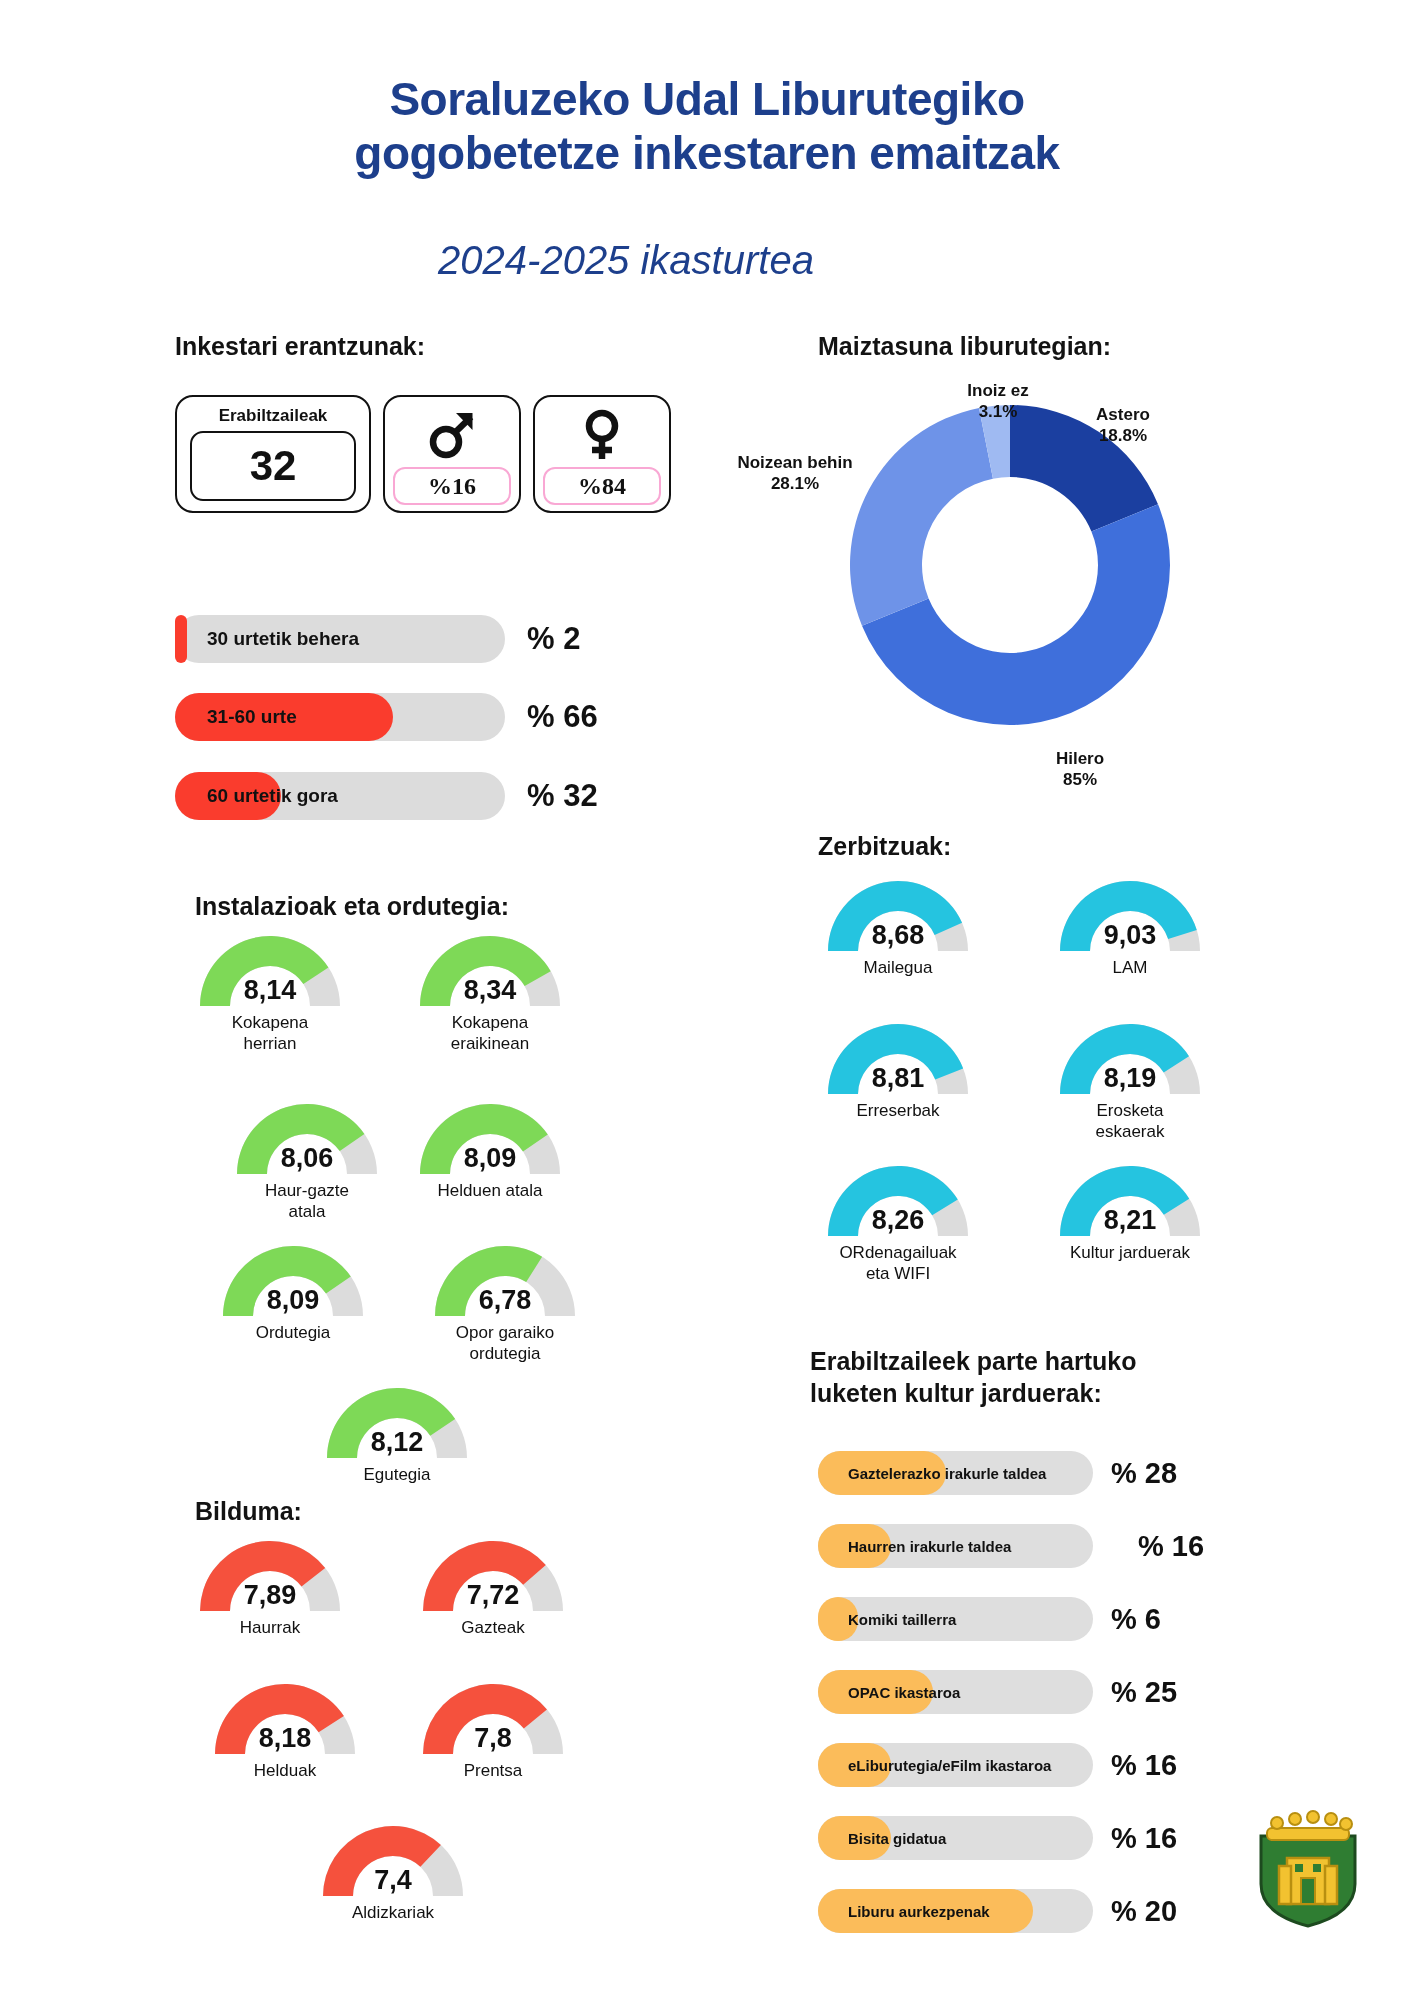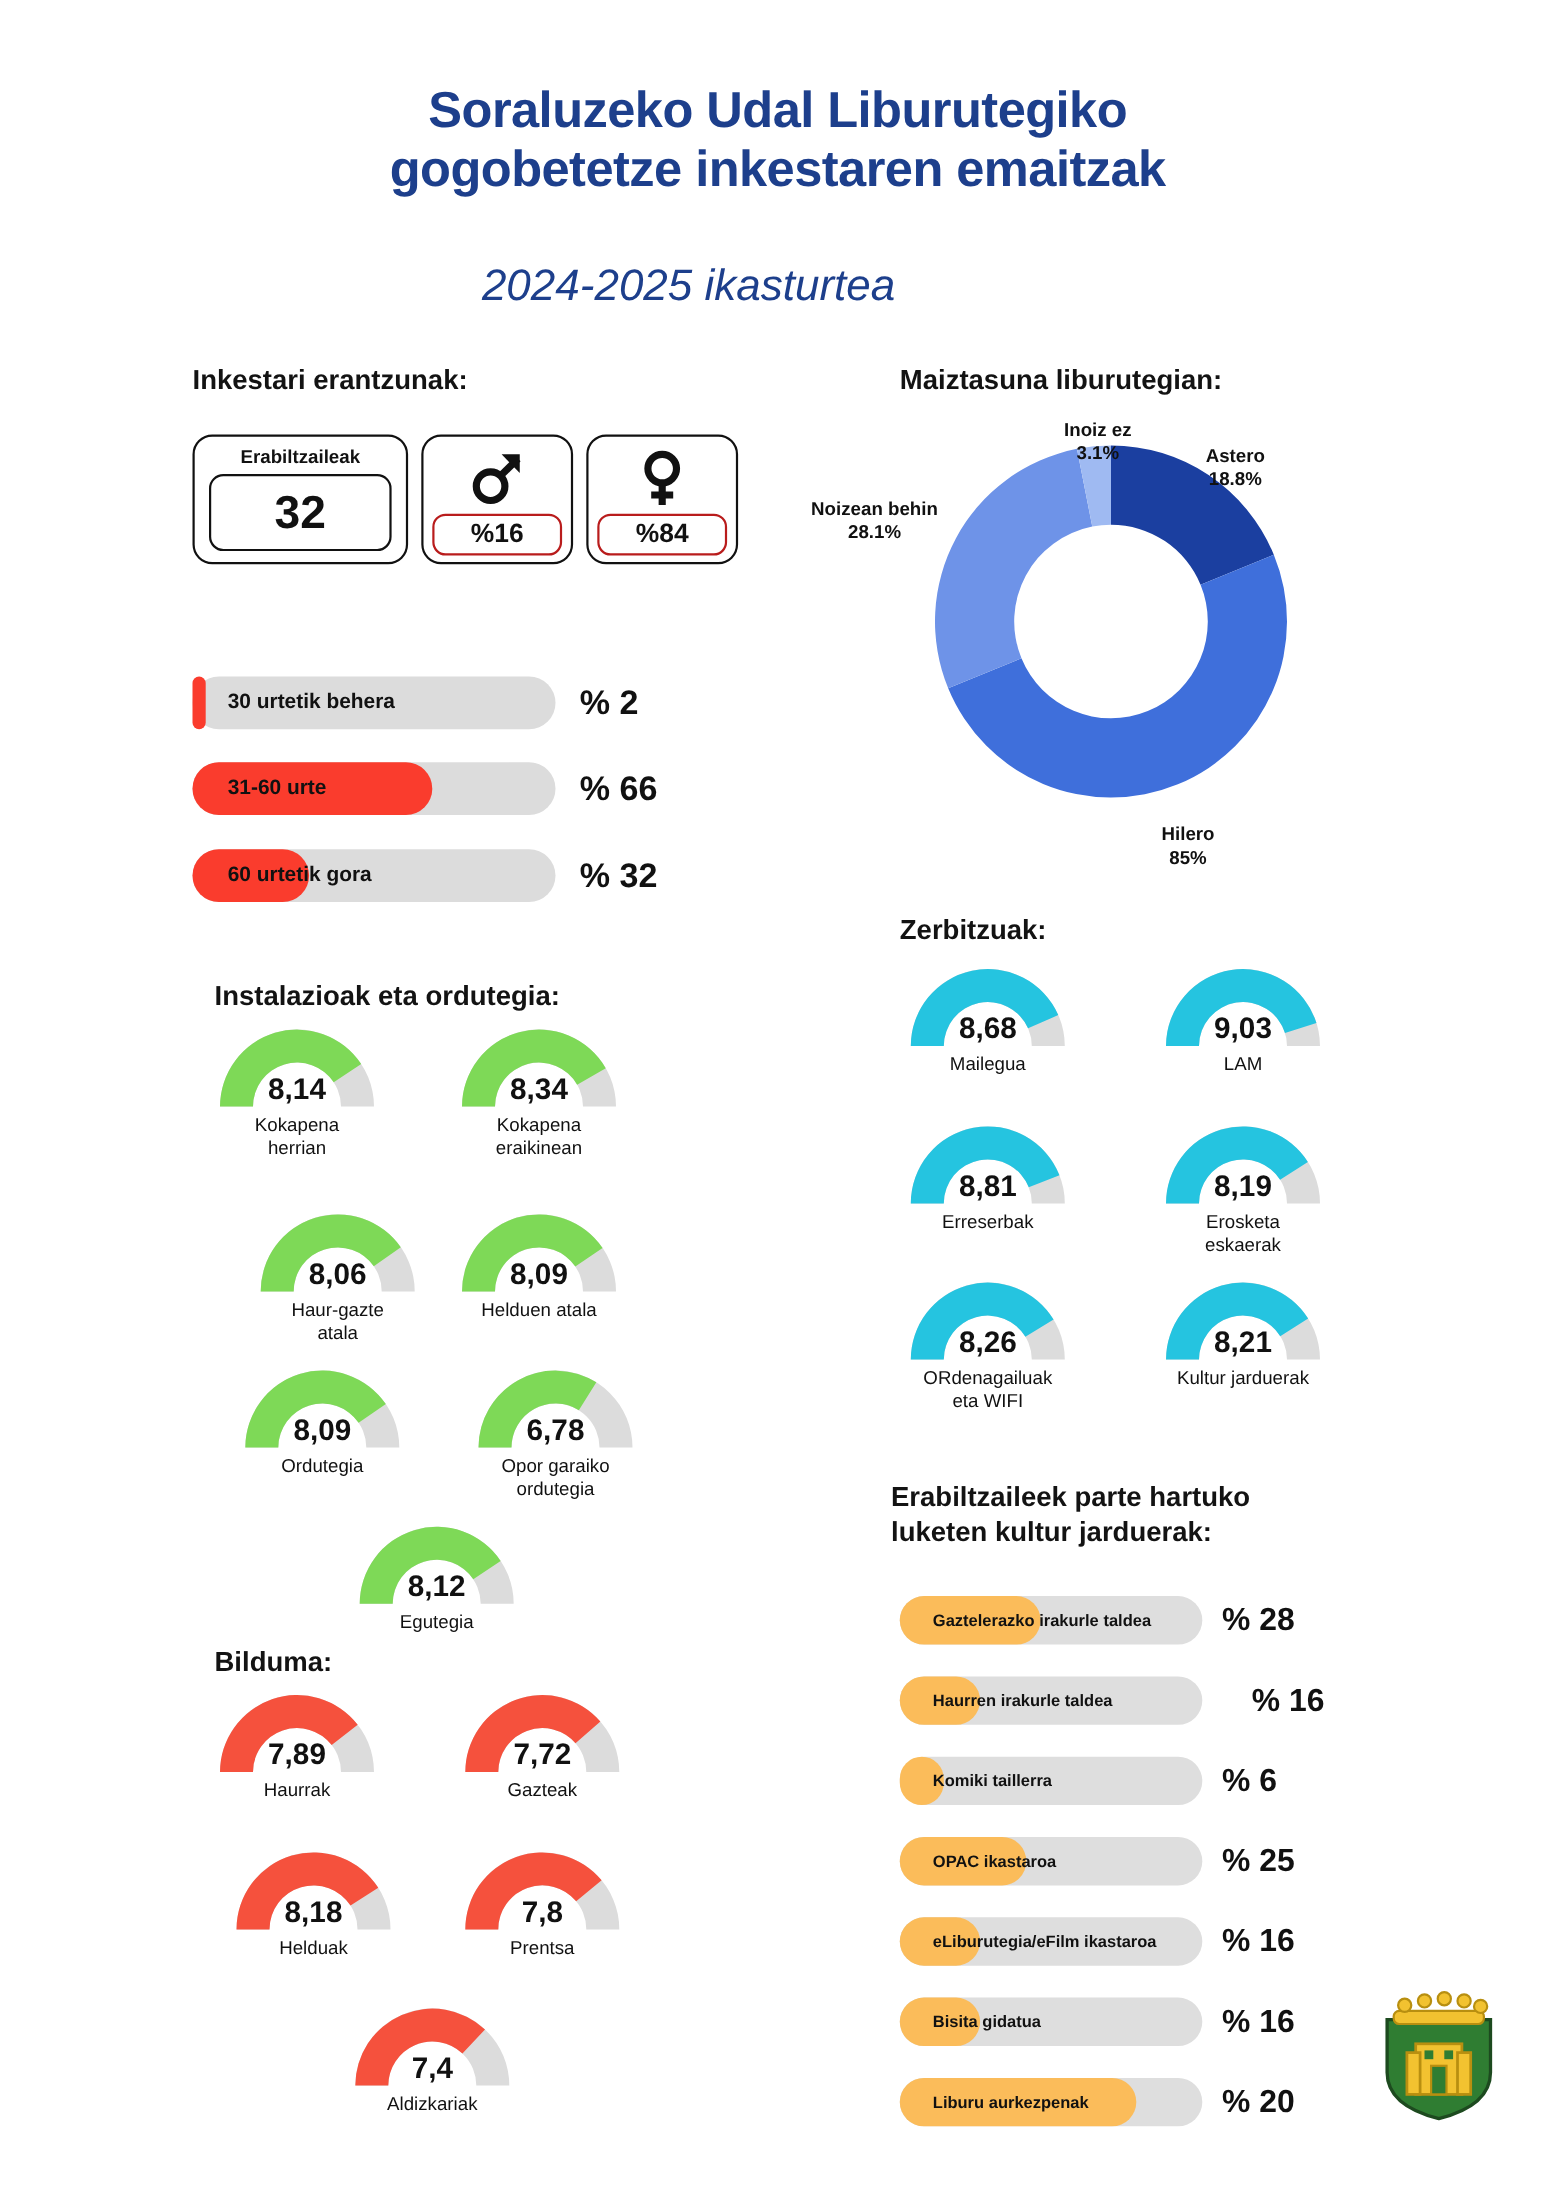--- a/index.html
+++ b/index.html
@@ -47,23 +47,23 @@
   .users-num {
     margin-top: 5px; width: 166px; height: 72px;
     border: 2px solid #111; border-radius: 13px;
     display: flex; align-items: center; justify-content: center;
     font-size: 42px; font-weight: bold;
   }
   .gicon { flex: 1; display: flex; align-items: center; justify-content: center; }
   .gicon svg { display: block; }
   .gpct {
     width: 118px; height: 38px;
-    border: 2px solid #b91c1c; border-radius: 12px;
+    border: 2px solid #f9a8d4; border-radius: 12px;
     display: flex; align-items: center; justify-content: center;
-    font-size: 24px; font-weight: bold;
+    font-size: 24px; font-weight: bold; font-family: Liberation Serif, serif;
   }
 
   
   .agebar { position: absolute; display: flex; align-items: center; }
   .track {
     position: relative; width: 330px; height: 48px;
     background: #dcdcdc; border-radius: 24px;
   }
   .fill {
     position: absolute; left: 0; top: 0; height: 48px;

